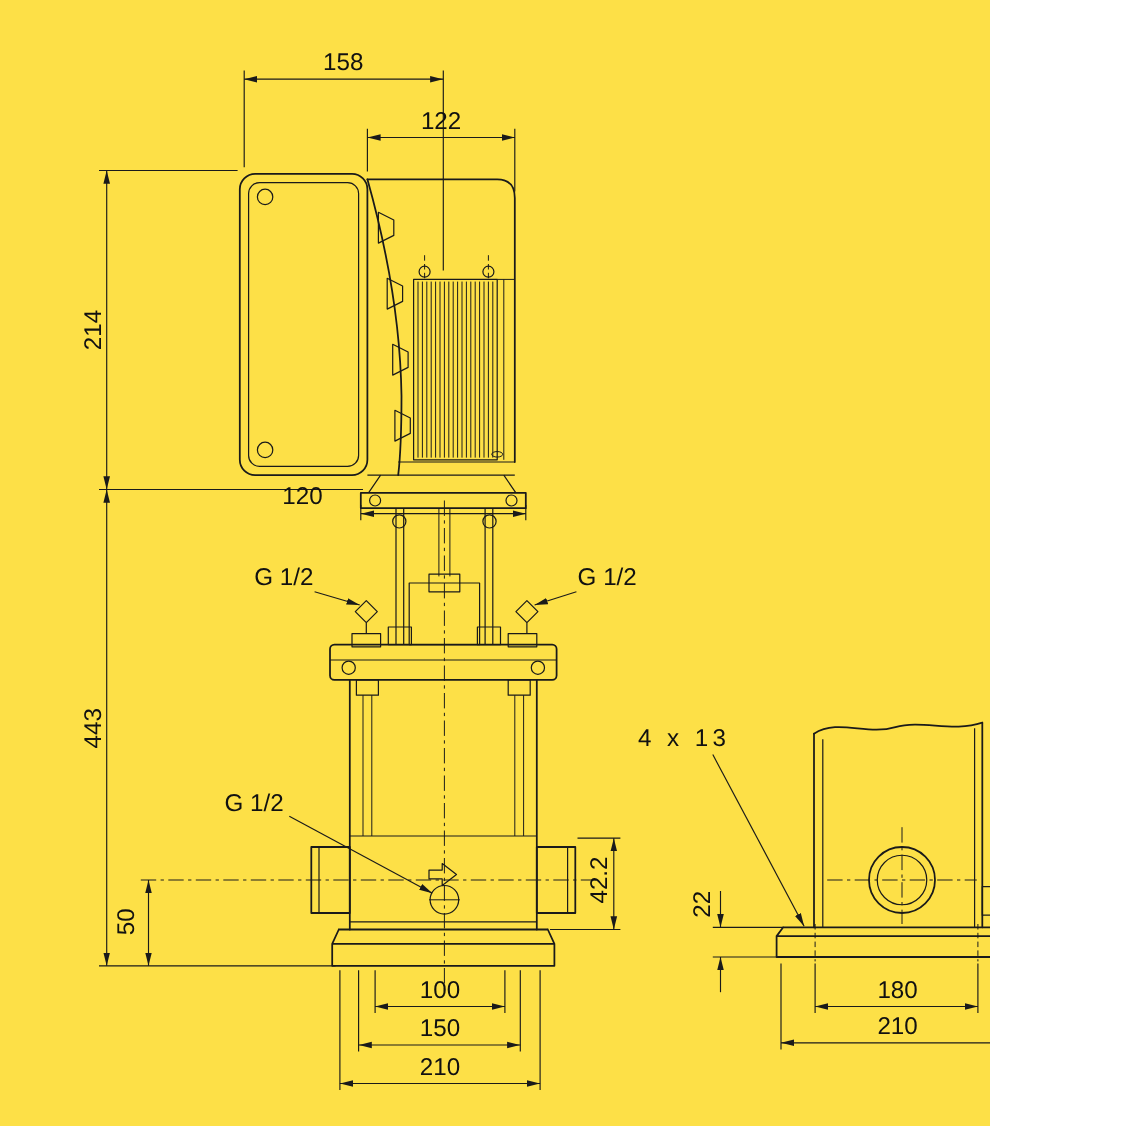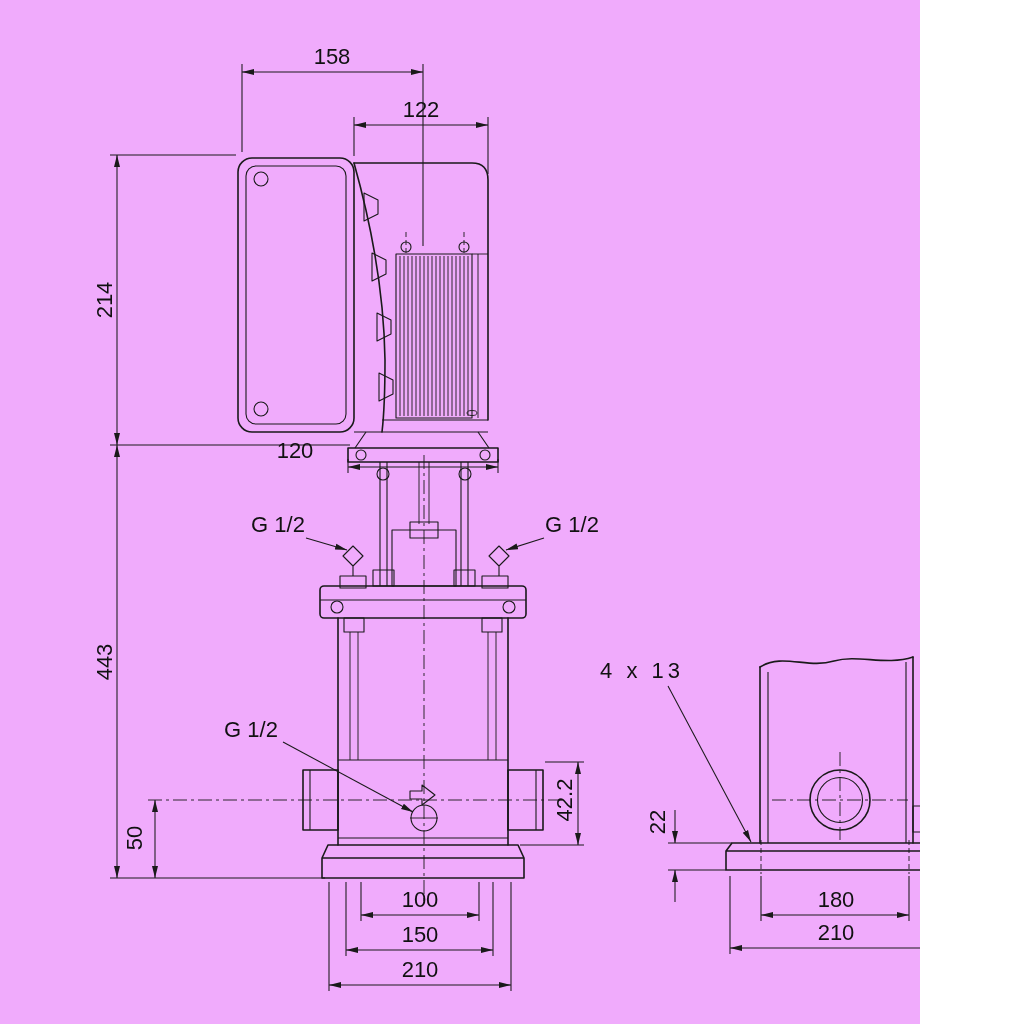--- a/index.html
+++ b/index.html
@@ -1,16 +1,16 @@
 <!DOCTYPE html>
 <html><head>
 <meta charset="utf-8">
 <style>
   html,body{margin:0;padding:0;background:#ffffff;}
-  .page{width:900px;height:1024px;background:#f0abfc;position:relative;overflow:hidden;padding-left:20px;}
+  .page{width:900px;height:1024px;background:#fde047;position:relative;overflow:hidden;}
   svg{display:block;}
   .outline{fill:none;stroke:#1a1a1a;stroke-width:1.6;stroke-linejoin:round;stroke-linecap:round;}
   .detail{fill:none;stroke:#1a1a1a;stroke-width:1.1;stroke-linejoin:round;}
   .thin{fill:none;stroke:#1a1a1a;stroke-width:0.9;}
   .dim{fill:none;stroke:#1a1a1a;stroke-width:1.05;}
   .center{fill:none;stroke:#1a1a1a;stroke-width:0.9;stroke-dasharray:14 4 3 4;}
   .dash{fill:none;stroke:#1a1a1a;stroke-width:0.9;stroke-dasharray:5 3;}
   .dim-label{font:22px "Liberation Sans", sans-serif;fill:#111111;}
   .spread{letter-spacing:4px;}
 </style>

